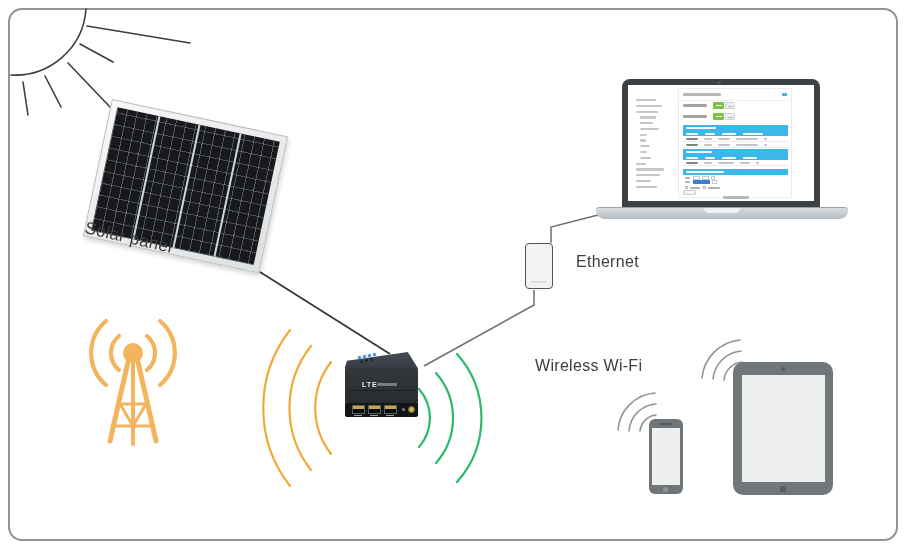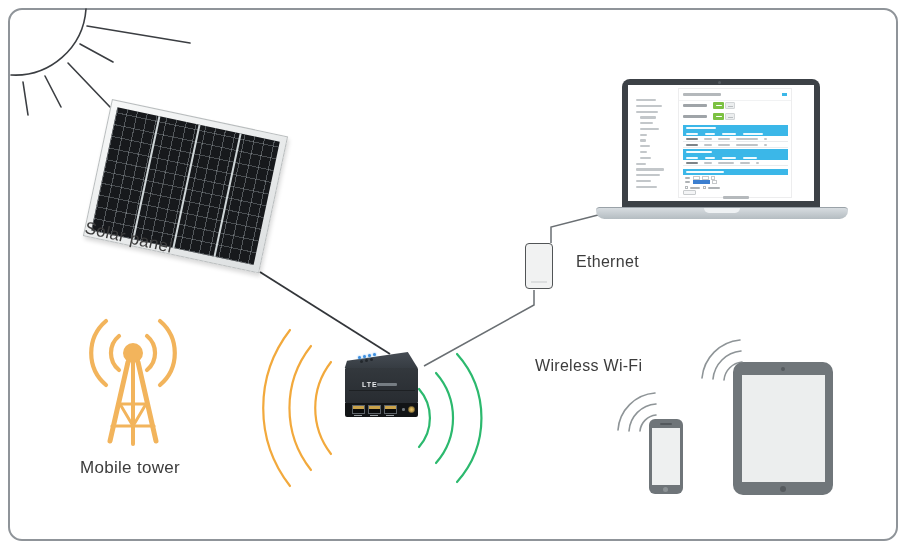--- a/index.html
+++ b/index.html
@@ -317,14 +317,13 @@
     <div class="scr"></div>
     <div class="home"></div>
   </div>
 
   <div class="tablet">
     <div class="cam2"></div>
     <div class="scr"></div>
     <div class="home"></div>
   </div>
 
-  <div class="lbl label-tower">Mobile tower</div>
 </div>
 
 </body></html>

